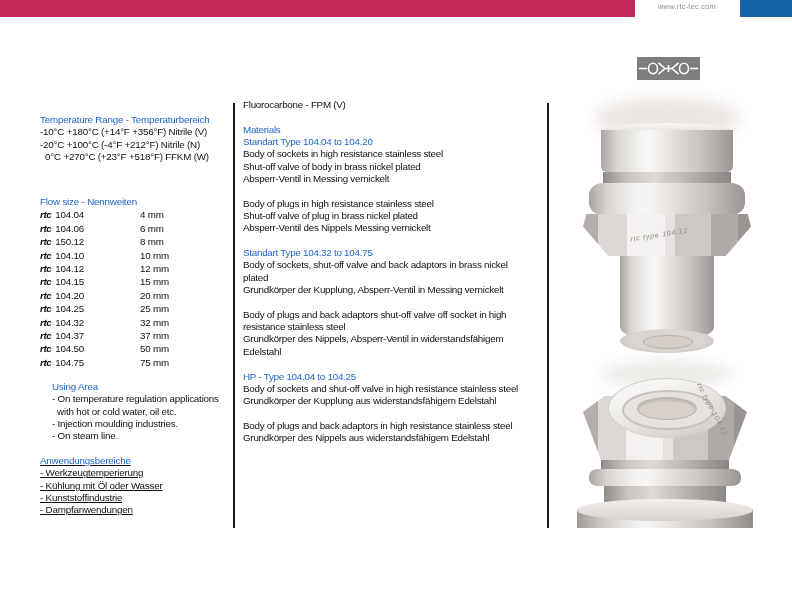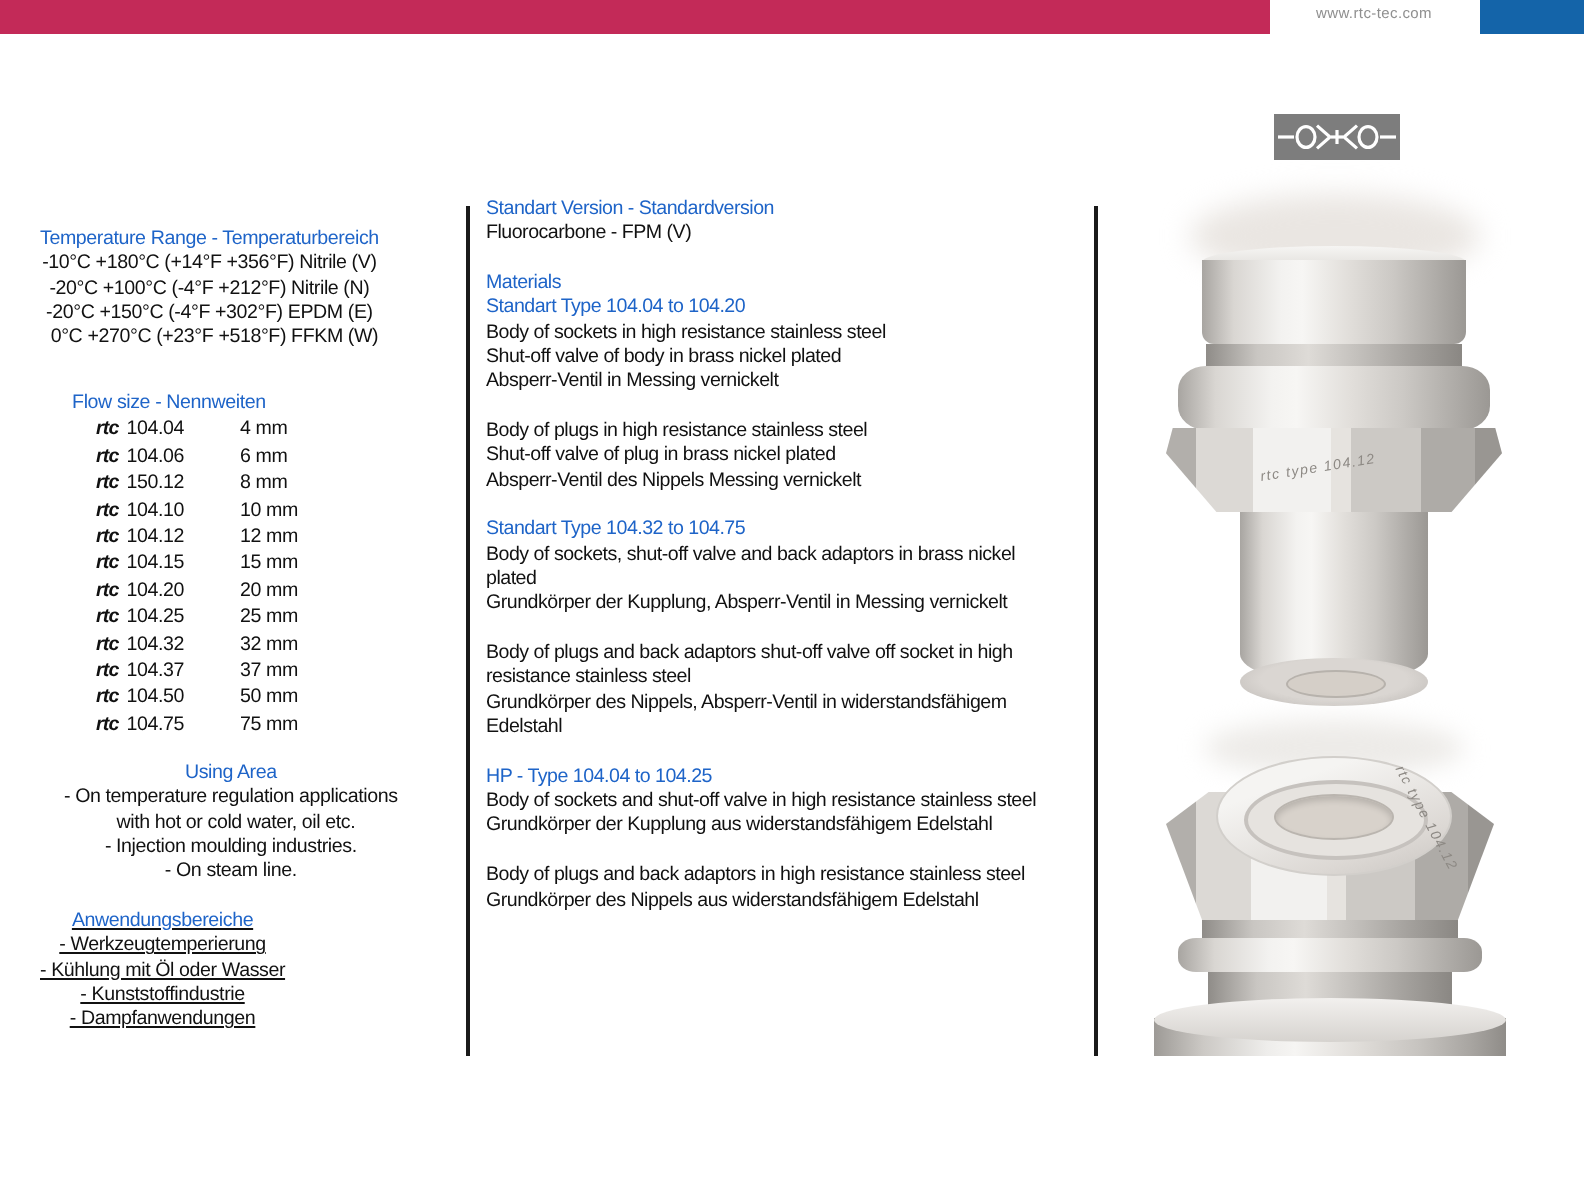--- a/index.html
+++ b/index.html
@@ -11,21 +11,21 @@
   .site-url{position:absolute;left:658px;top:2px;font-size:7.5px;color:#8f8f8f;letter-spacing:.2px;}
   .corner-box{position:absolute;left:740px;top:0;width:52px;height:17px;background:#1464a9;}
   .series-icon{position:absolute;left:637px;top:57px;width:63px;height:23px;background:#7d7d7d;}
 
   
   .vrule{position:absolute;width:1.5px;background:#1a1a1a;}
   .vrule.l{left:233px;top:103px;height:426px;}
   .vrule.r{left:547px;top:103px;height:436px;}
 
   
-  .sec{position:absolute;left:20px;font-size:9.8px;letter-spacing:-.2px;line-height:12.3px;text-align:center;}
+  .sec{position:absolute;left:40px;font-size:9.8px;letter-spacing:-.2px;line-height:12.3px;}
   .sec .title{color:#1e64c8;white-space:pre;}
   .sec .ln{white-space:pre;}
   .sec-temp{top:114px;}
   .sec-flow{top:195px;line-height:13.4px;}
   .sec-using{top:381px;margin-left:12px;}
   .sec-anw{top:455px;text-decoration:underline;}
   .frow{display:flex;}
   .fmodel{width:100px;}
   .rtc{font-style:italic;font-weight:600;letter-spacing:-.4px;margin-right:4px;}
 
@@ -92,21 +92,20 @@
     </svg>
   </div>
 
   <div class="vrule l"></div>
   <div class="vrule r"></div>
 
   <div class="sec sec-temp">
     <div class="title">Temperature Range - Temperaturbereich</div>
     <div class="ln">-10°C +180°C (+14°F +356°F) Nitrile (V)</div>
     <div class="ln">-20°C +100°C (-4°F +212°F) Nitrile (N)</div>
-    <div class="ln">-20°C +150°C (-4°F +302°F) EPDM (E)</div>
     <div class="ln">  0°C +270°C (+23°F +518°F) FFKM (W)</div>
   </div>
 
   <div class="sec sec-flow">
     <div class="title">Flow size - Nennweiten</div>
     <div class="frow">
         <span class="fmodel"><span class="rtc">rtc</span><span>104.04</span></span>
         <span>4 mm</span>
       </div>
     <div class="frow">
@@ -165,21 +164,20 @@
 
   <div class="sec sec-anw">
     <div class="title">Anwendungsbereiche</div>
     <div class="ln">- Werkzeugtemperierung</div>
     <div class="ln">- Kühlung mit Öl oder Wasser</div>
     <div class="ln">- Kunststoffindustrie</div>
     <div class="ln">- Dampfanwendungen</div>
   </div>
 
   <div class="midcol">
-    <div class="blk h">Standart Version - Standardversion</div>
     <div class="blk gap">Fluorocarbone - FPM (V)</div>
     <div class="blk h">Materials</div>
     <div class="blk h">Standart Type 104.04 to 104.20</div>
     <div class="blk">Body of sockets in high resistance stainless steel</div>
     <div class="blk">Shut-off valve of body in brass nickel plated</div>
     <div class="blk gap">Absperr-Ventil in Messing vernickelt</div>
     <div class="blk">Body of plugs in high resistance stainless steel</div>
     <div class="blk">Shut-off valve of plug in brass nickel plated</div>
     <div class="blk gap">Absperr-Ventil des Nippels Messing vernickelt</div>
     <div class="blk h">Standart Type 104.32 to 104.75</div>

